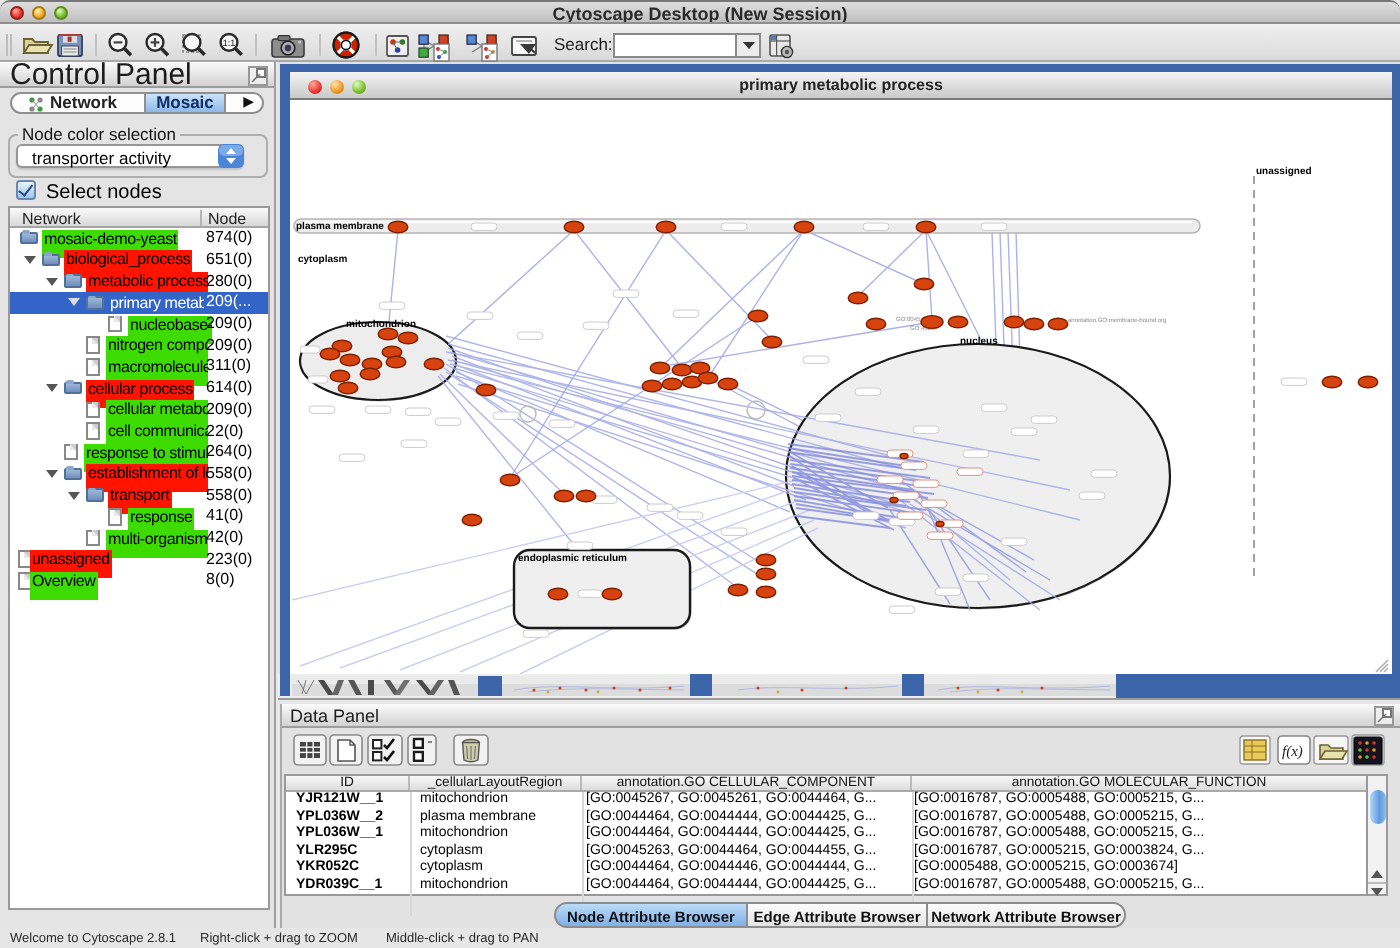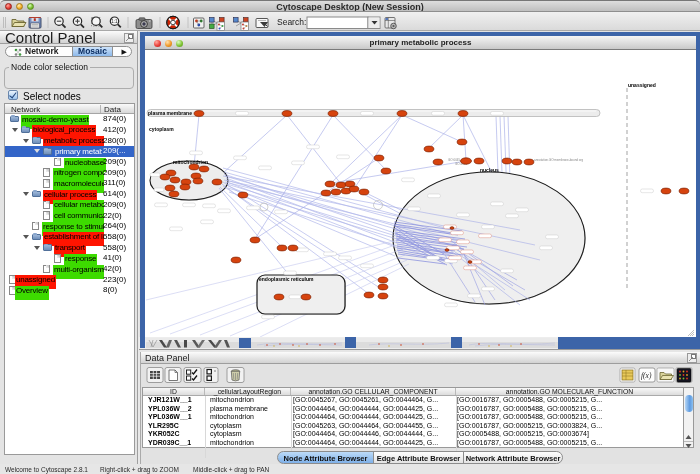--- a/index.html
+++ b/index.html
@@ -253,40 +253,46 @@
           <circle cx="6" cy="2" r="1.3" fill="#888"></circle>
           <circle cx="2" cy="6.5" r="1.3" fill="#888"></circle>
           <circle cx="6" cy="6.5" r="1.3" fill="#3a9a3a"></circle>
           <path d="M2 2 L6 6.5 M6 2 L2 6.5" stroke="#999" stroke-width="0.5"></path>
         </svg>Network</div>
     <div class="seg" id="mosaic">Mosaic</div>
     <div class="seg" id="arrseg">▶</div>
   </div>
   <div id="grpbox"></div>
   <div id="grplbl">Node color selection</div>
+  <div id="combo">transporter activity<svg class="abs" style="right:-1px;top:-1px" width="13" height="12">
+        <rect x="0" y="0" width="13" height="12" rx="3" fill="#4a86d8"></rect>
+        <rect x="0.5" y="0.5" width="12" height="5.5" rx="2.5" fill="#7aaae8"></rect>
+        <path d="M6.5 2 L9 5 L4 5 Z" fill="#fff"></path>
+        <path d="M6.5 10 L9 7 L4 7 Z" fill="#fff"></path>
+      </svg></div>
   <div id="selnodes">
       <span class="cb"></span>
       <span>Select nodes</span>
     </div>
   <div id="tree">
     <div id="treehead">
         <span class="h1">Network</span>
         <span class="vline"></span>
-        <span class="h2">Data</span>
+        <span class="h2">Node</span>
       </div>
     <div class="trow" style="top:10.2px">
         <span class="fold" style="left:5px"></span>
         <span class="lbl g" style="left:16px">mosaic-demo-yeast</span>
         <span class="cnt">874(0)</span>
       </div>
     <div class="trow" style="top:20.9px">
         <span class="arr" style="left:7px"></span>
         <span class="fold" style="left:16px"></span>
         <span class="lbl r" style="left:27px;max-width:70px;overflow:hidden">biological_process</span>
-        <span class="cnt">412(0)</span>
+        <span class="cnt">651(0)</span>
       </div>
     <div class="trow" style="top:31.6px">
         <span class="arr" style="left:18px"></span>
         <span class="fold" style="left:27px"></span>
         <span class="lbl r" style="left:38px;max-width:61px;overflow:hidden">metabolic process</span>
         <span class="cnt">280(0)</span>
       </div>
     <div class="trow sel" style="top:42.3px">
         <span class="arr" style="left:29px"></span>
         <span class="fold" style="left:38px"></span>

